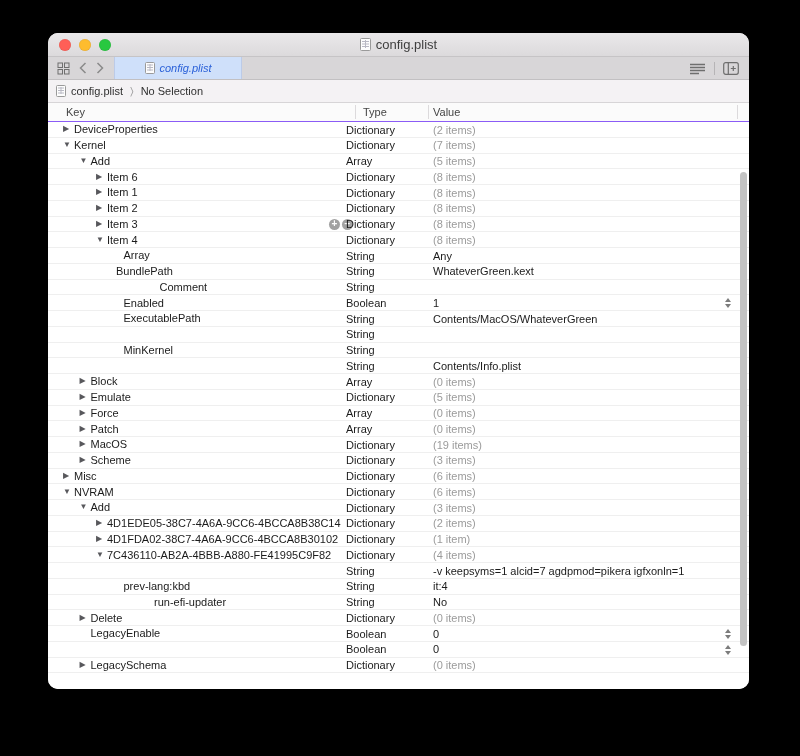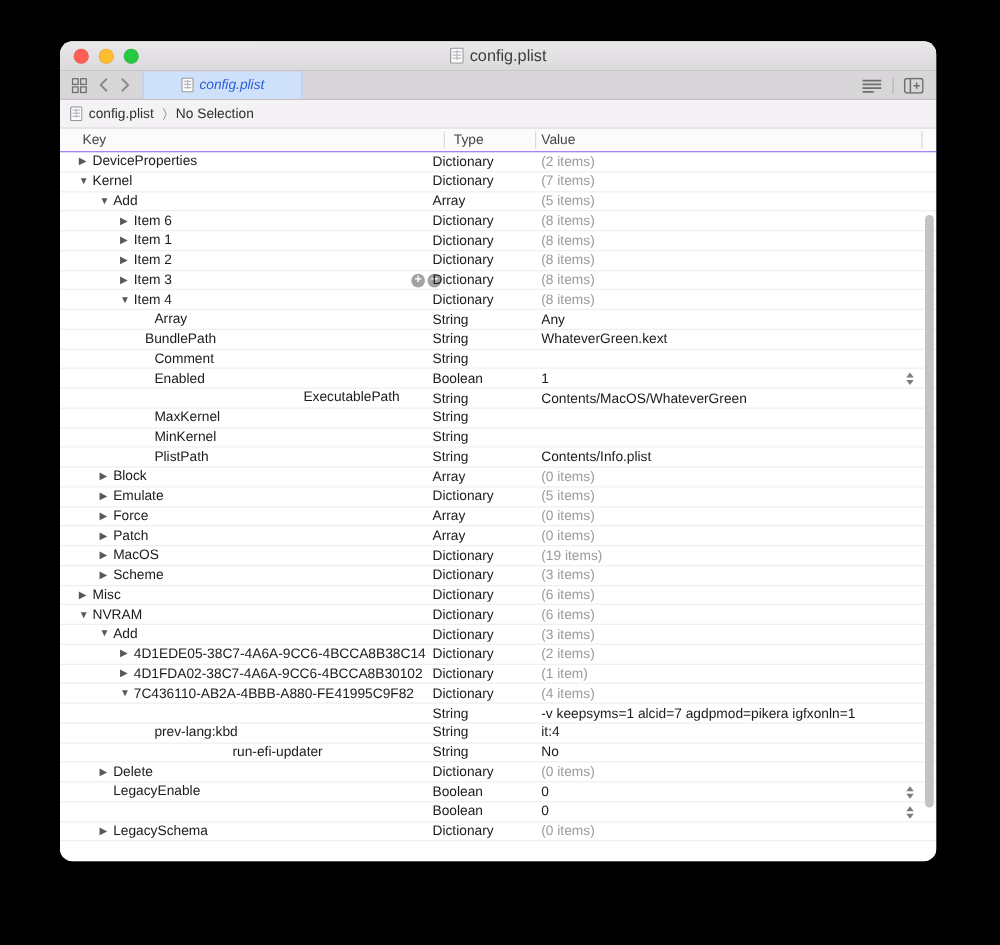--- a/index.html
+++ b/index.html
@@ -265,68 +265,60 @@
       </div>
       <div class="row">
         <div class="keycell" style="padding-left: 57px;">
           <span class="tri hidden">▶</span>
           <span>BundlePath</span>
         </div>
         <div class="typecell">String</div>
         <div class="valuecell">WhateverGreen.kext</div>
       </div>
       <div class="row">
-        <div class="keycell" style="padding-left: 64.5px;">
+        <div class="keycell" style="padding-left: 64.5px; margin-left: 36px;">
           <span class="tri hidden">▶</span>
           <span>Comment</span>
         </div>
         <div class="typecell">String</div>
         <div class="valuecell"></div>
       </div>
       <div class="row">
         <div class="keycell" style="padding-left: 64.5px;">
           <span class="tri hidden">▶</span>
           <span>Enabled</span>
         </div>
         <div class="typecell">Boolean</div>
         <div class="valuecell">1</div>
         <div class="stepper">
           <div class="step-up"></div>
           <div class="step-down"></div>
         </div>
       </div>
       <div class="row">
-        <div class="keycell" style="padding-left: 64.5px; justify-content: center;">
+        <div class="keycell" style="padding-left: 64.5px;">
           <span class="tri hidden">▶</span>
           <span>ExecutablePath</span>
         </div>
         <div class="typecell">String</div>
         <div class="valuecell">Contents/MacOS/WhateverGreen</div>
       </div>
       <div class="row">
+        <div class="typecell">String</div>
+        <div class="valuecell"></div>
+      </div>
+      <div class="row">
         <div class="keycell" style="padding-left: 64.5px;">
           <span class="tri hidden">▶</span>
-          <span>MaxKernel</span>
+          <span>MinKernel</span>
         </div>
         <div class="typecell">String</div>
         <div class="valuecell"></div>
       </div>
       <div class="row">
-        <div class="keycell" style="padding-left: 64.5px;">
-          <span class="tri hidden">▶</span>
-          <span>MinKernel</span>
-        </div>
-        <div class="typecell">String</div>
-        <div class="valuecell"></div>
-      </div>
-      <div class="row">
-        <div class="keycell" style="padding-left: 64.5px;">
-          <span class="tri hidden">▶</span>
-          <span>PlistPath</span>
-        </div>
         <div class="typecell">String</div>
         <div class="valuecell">Contents/Info.plist</div>
       </div>
       <div class="row">
         <div class="keycell" style="padding-left: 31.5px;">
           <span class="tri">▶</span>
           <span>Block</span>
         </div>
         <div class="typecell">Array</div>
         <div class="valuecell muted">(0 items)</div>
@@ -425,21 +417,21 @@
       </div>
       <div class="row">
         <div class="keycell" style="padding-left: 64.5px;">
           <span class="tri hidden">▶</span>
           <span>prev-lang:kbd</span>
         </div>
         <div class="typecell">String</div>
         <div class="valuecell">it:4</div>
       </div>
       <div class="row">
-        <div class="keycell" style="padding-left: 95px; margin-left: 32px;">
+        <div class="keycell" style="padding-left: 95px;">
           <span class="tri hidden">▶</span>
           <span>run-efi-updater</span>
         </div>
         <div class="typecell">String</div>
         <div class="valuecell">No</div>
       </div>
       <div class="row">
         <div class="keycell" style="padding-left: 31.5px;">
           <span class="tri">▶</span>
           <span>Delete</span>

